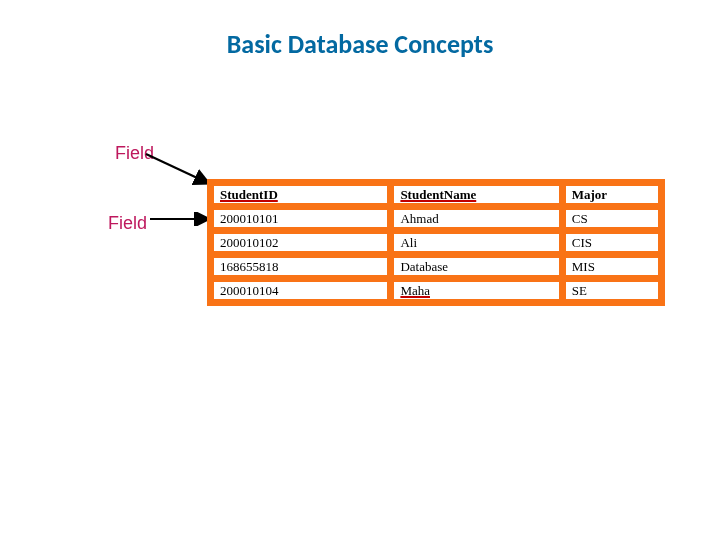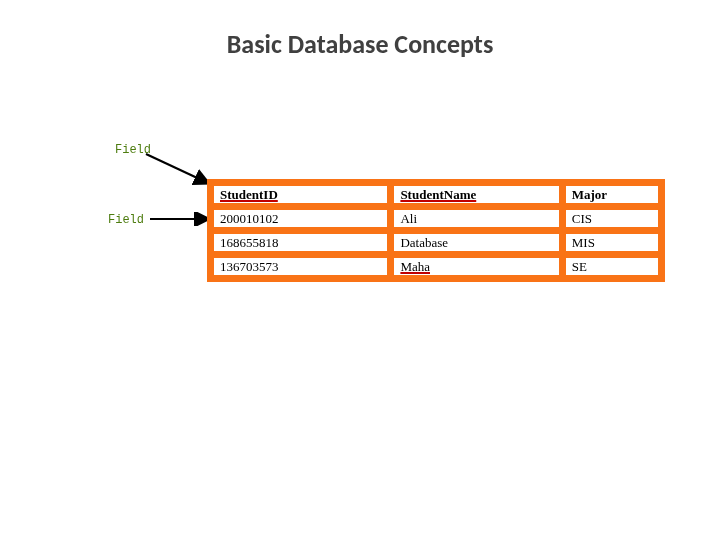--- a/index.html
+++ b/index.html
@@ -11,27 +11,27 @@
       position: relative;
     }
     .title {
       position: absolute;
       top: 28px;
       left: 0; right: 0;
       text-align: center;
       font-family: Calibri, Arial, sans-serif;
       font-size: 26px;
       font-weight: 700;
-      color: #404040;
+      color: #0369a1;
     }
     .label {
       position: absolute;
-      font-family: Liberation Mono, monospace;
-      font-size: 12px;
-      color: #4d7c0f;
+      font-family: Liberation Sans, sans-serif;
+      font-size: 18px;
+      color: #be185d;
     }
     .label-field { top: 143px; left: 115px; }
     .label-record { top: 213px; left: 108px; }
 
     .arrow {
       position: absolute;
       pointer-events: none;
     }
 
     .table-wrap {
@@ -98,29 +98,34 @@
       </colgroup>
     <thead>
       <tr>
         <th><span class="u">StudentID</span></th>
         <th><span class="u">StudentName</span></th>
         <th><span>Major</span></th>
       </tr>
     </thead>
     <tbody>
       <tr>
+        <td>200010101</td>
+        <td>Ahmad</td>
+        <td>CS</td>
+      </tr>
+      <tr>
         <td>200010102</td>
         <td>Ali</td>
         <td>CIS</td>
       </tr>
       <tr>
         <td>168655818</td>
         <td>Database</td>
         <td>MIS</td>
       </tr>
       <tr>
-        <td>136703573</td>
+        <td>200010104</td>
         <td><span class="u">Maha</span></td>
         <td>SE</td>
       </tr>
     </tbody>
   </table>
 </div>
 
 </body></html>

